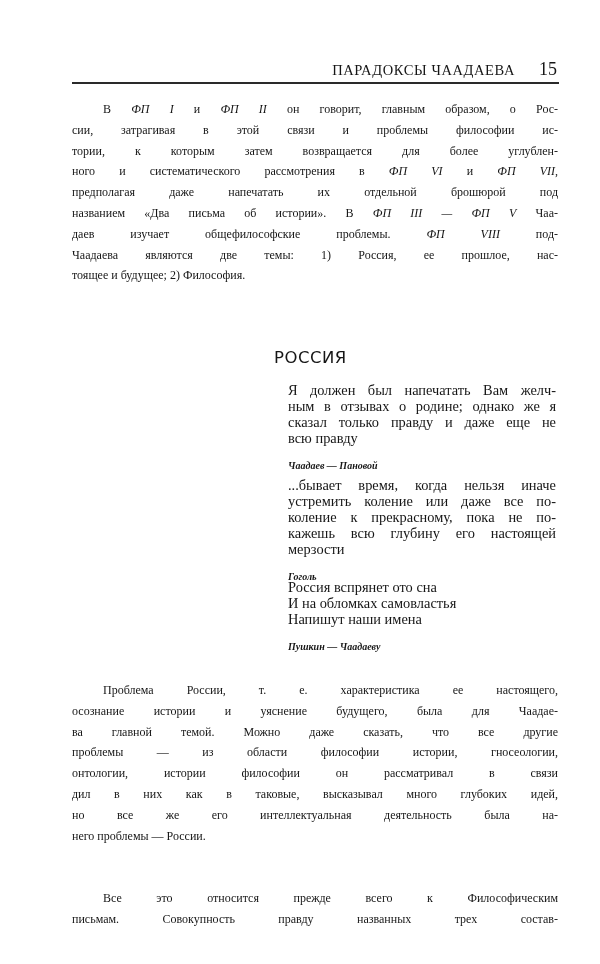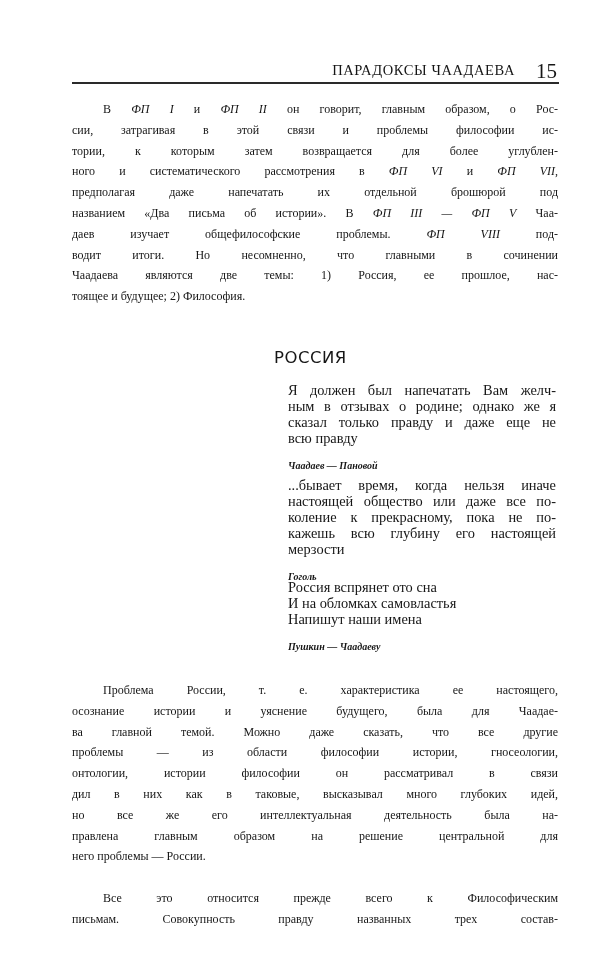--- a/index.html
+++ b/index.html
@@ -13,21 +13,21 @@
   
   .running-header {
     position: absolute; left: 60px; top: 56px; width: 487px; height: 30px;
   }
   .running-title {
     position: absolute; right: 44px; top: 6px;
     font-family: "Liberation Serif", serif; font-size: 14.5px; letter-spacing: 0.6px;
   }
   .page-number {
     position: absolute; right: 2px; top: 3px;
-    font-family: "Liberation Serif", serif; font-size: 21px;
+    font-family: "Liberation Serif", serif; font-size: 18px;
   }
   .header-rule {
     position: absolute; left: 0; right: 0; top: 26px; height: 2px; background: #2a2a2a;
   }
 
   
   .text-block {
     position: absolute; left: 60px; width: 486px;
     font-family: "Liberation Serif", serif; font-size: 12px; line-height: 20.8px;
   }
@@ -70,58 +70,56 @@
   </div>
 
   <div class="text-block" style="top:99px" id="intro">
       <span class="line indent">В <span class="ital">ФП I</span> и <span class="ital">ФП II</span> он говорит, главным образом, о Рос-</span>
       <span class="line">сии, затрагивая в этой связи и проблемы философии ис-</span>
       <span class="line">тории, к которым затем возвращается для более углублен-</span>
       <span class="line">ного и систематического рассмотрения в <span class="ital">ФП VI</span> и <span class="ital">ФП VII</span>,</span>
       <span class="line">предполагая даже напечатать их отдельной брошюрой под</span>
       <span class="line">названием «Два письма об истории». В <span class="ital">ФП III — ФП V</span> Чаа-</span>
       <span class="line">даев изучает общефилософские проблемы. <span class="ital">ФП VIII</span> под-</span>
-      <span class="line">водит итоги. Но несомненно, что главными в сочинении</span>
       <span class="line">Чаадаева являются две темы: 1) Россия, ее прошлое, нас-</span>
       <span class="line last">тоящее и будущее; 2) Философия.</span>
     </div>
 
   <div class="section-heading">РОССИЯ</div>
 
   <div class="epigraph" style="top:382px">
       <span class="line">Я должен был напечатать Вам желч-</span>
       <span class="line">ным в отзывах о родине; однако же я</span>
       <span class="line">сказал только правду и даже еще не</span>
       <span class="line last">всю правду</span>
       <span class="attribution">Чаадаев — Пановой</span>
     </div>
   <div class="epigraph" style="top:477px">
       <span class="line">...бывает время, когда нельзя иначе</span>
-      <span class="line">настоящей общество или даже все по-</span>
+      <span class="line">устремить коление или даже все по-</span>
       <span class="line">коление к прекрасному, пока не по-</span>
       <span class="line">кажешь всю глубину его настоящей</span>
       <span class="line last">мерзости</span>
       <span class="attribution">Гоголь</span>
     </div>
   <div class="epigraph verse" style="top:579px">
       <span class="line">Россия вспрянет ото сна</span>
       <span class="line">И на обломках самовластья</span>
       <span class="line last">Напишут наши имена</span>
       <span class="attribution">Пушкин — Чаадаеву</span>
     </div>
 
   <div class="text-block" style="top:680px" id="main">
       <span class="line indent">Проблема России, т. е. характеристика ее настоящего,</span>
       <span class="line">осознание истории и уяснение будущего, была для Чаадае-</span>
       <span class="line">ва главной темой. Можно даже сказать, что все другие</span>
       <span class="line">проблемы — из области философии истории, гносеологии,</span>
       <span class="line">онтологии, истории философии он рассматривал в связи</span>
       <span class="line">дил в них как в таковые, высказывал много глубоких идей,</span>
       <span class="line">но все же его интеллектуальная деятельность была на-</span>
-      <span class="line">правлена главным образом на решение центральной для</span>
       <span class="line last">него проблемы — России.</span>
     </div>
   <div class="text-block" style="top:888px" id="final">
       <span class="line indent">Все это относится прежде всего к Философическим</span>
       <span class="line">письмам. Совокупность правду названных трех состав-</span>
     </div>
 
 </div>
 
 </body></html>

